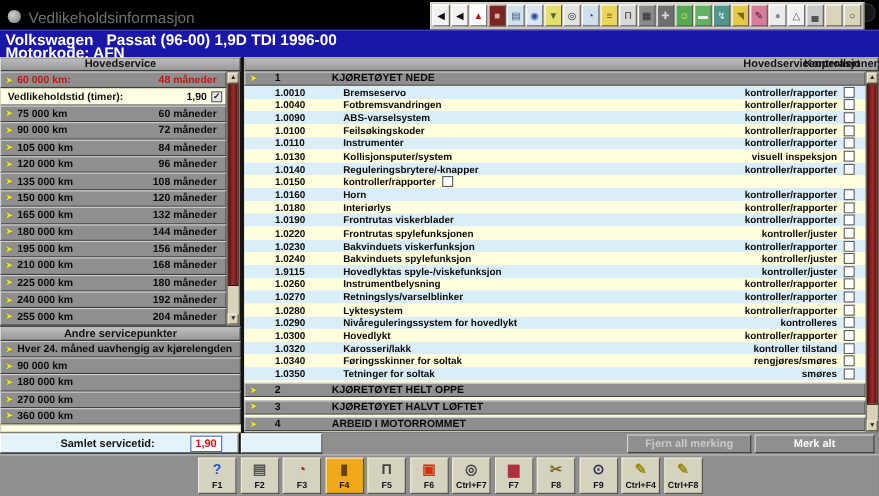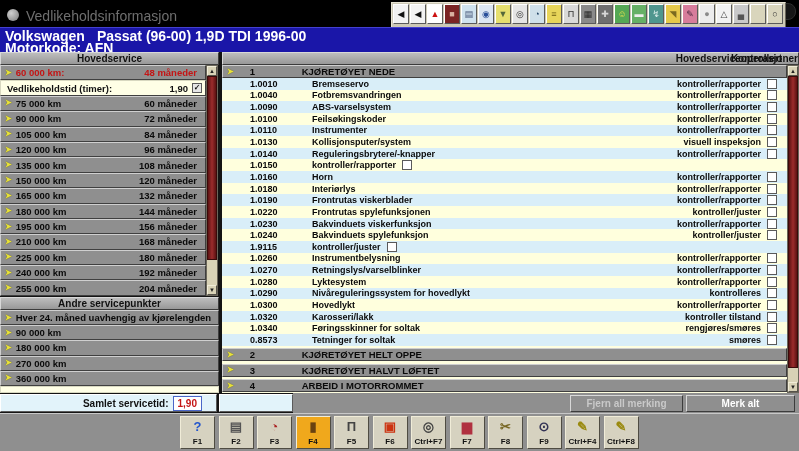--- a/index.html
+++ b/index.html
@@ -67,21 +67,21 @@
   .op-row{height:11.65px;flex:none;display:flex;align-items:center;font-size:9px;font-weight:bold;color:#0a0a0a;cursor:pointer;}
   .op-row .code{width:62px;margin-left:28px;flex:none;}
   .op-row .nm{flex:1;}
   .op-row .act{margin-right:6px;}
   .op-row .cb{margin-right:10px;}
   .bg-blue{background:#d9eef8;}
   .bg-cream{background:#ffffdd;}
   
   #samlet-bar{left:0;top:394px;width:217px;height:18px;background:#e2f3fa;border:1px solid #fff;
               border-right-color:#5a5a5a;border-bottom-color:#5a5a5a;box-sizing:border-box;
-              display:flex;align-items:center;justify-content:flex-end;font-size:10px;font-weight:bold;color:#111;}
+              display:flex;align-items:center;justify-content:flex-end;font-size:10px;font-weight:bold;color:#111;gap:28px;}
   #samlet-val{margin:0 14px 0 4px;background:#fff;border:1px solid #4a66c8;color:#c41414;
               padding:0 4px;font-size:10px;font-weight:bold;line-height:13px;}
   #samlet-ext{left:219px;top:394px;width:74px;height:18px;background:#e2f3fa;border:1px solid #fff;
               border-right-color:#5a5a5a;border-bottom-color:#5a5a5a;box-sizing:border-box;}
   #bottom-gray{left:293px;top:393px;width:506px;height:20px;background:#8f8f8f;}
   .action-btn{position:absolute;top:395px;height:17px;background:#8f8f8f;border:1px solid #d8d8d8;
               border-right-color:#3c3c3c;border-bottom-color:#3c3c3c;box-sizing:border-box;
               font-size:10px;font-weight:bold;text-align:center;line-height:15px;cursor:pointer;
               font-family:"Liberation Sans",sans-serif;padding:0;}
   #btn-clear{left:570px;width:113px;color:#c9c9c9;}
@@ -334,20 +334,21 @@
       <span class="cb"></span>
     </div>
     <div class="op-row bg-cream">
       <span class="code">1.0240</span>
       <span class="nm">Bakvinduets spylefunksjon</span>
       <span class="act">kontroller/juster</span>
       <span class="cb"></span>
     </div>
     <div class="op-row bg-blue">
       <span class="code">1.9115</span>
+      <span class="nm">Hovedlyktas spyle-/viskefunksjon</span>
       <span class="act">kontroller/juster</span>
       <span class="cb"></span>
     </div>
     <div class="op-row bg-cream">
       <span class="code">1.0260</span>
       <span class="nm">Instrumentbelysning</span>
       <span class="act">kontroller/rapporter</span>
       <span class="cb"></span>
     </div>
     <div class="op-row bg-blue">
@@ -380,21 +381,21 @@
       <span class="act">kontroller tilstand</span>
       <span class="cb"></span>
     </div>
     <div class="op-row bg-cream">
       <span class="code">1.0340</span>
       <span class="nm">Føringsskinner for soltak</span>
       <span class="act">rengjøres/smøres</span>
       <span class="cb"></span>
     </div>
     <div class="op-row bg-blue">
-      <span class="code">0.8573</span>
+      <span class="code">1.0350</span>
       <span class="nm">Tetninger for soltak</span>
       <span class="act">smøres</span>
       <span class="cb"></span>
     </div>
     <div class="grp-gap"></div>
     <div class="row3d grp-row">
       <span class="arrow">➤</span>
       <span class="num">2</span>
       <span>KJØRETØYET HELT OPPE</span>
     </div>

